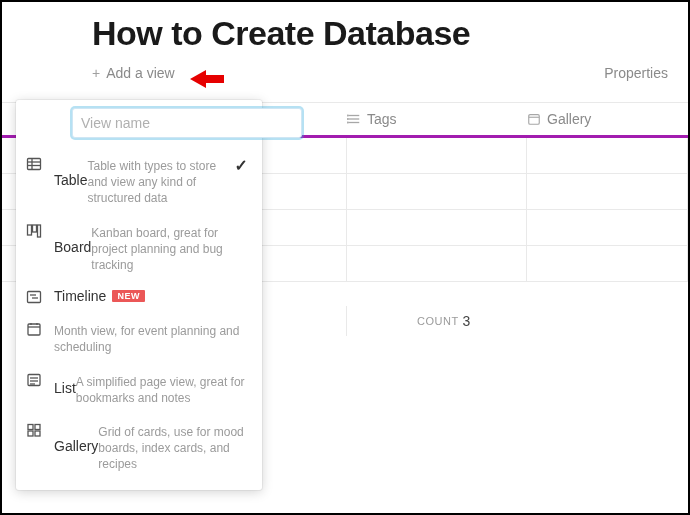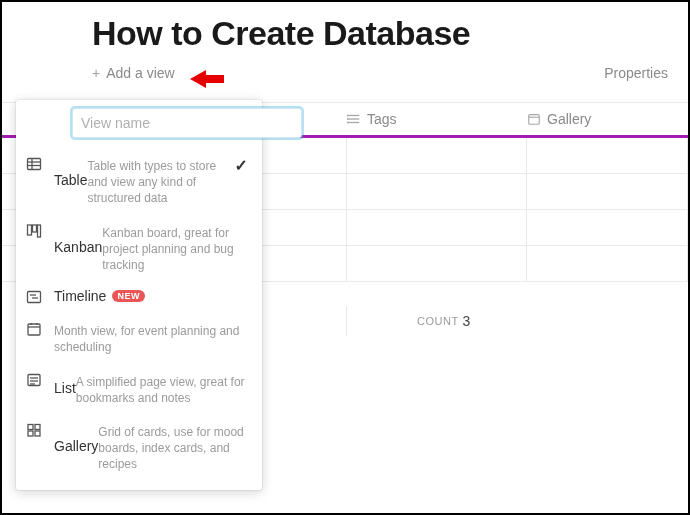--- a/index.html
+++ b/index.html
@@ -119,21 +119,21 @@
     .vbody { flex:1; display:flex; flex-direction:row; }
     .vtitle { font-size:14px; color:#333; display:flex; align-items:center; gap:6px;}
     .vdesc { font-size:12px; color:#9b9b9b; line-height:1.35; margin-top:4px;}
     .check { color:#333; margin-left:auto; padding-right:4px; padding-top:2px; font-weight:bold;}
     .new-badge {
       background:#eb5757;
       color:#fff;
       font-size:9px;
       font-weight:700;
       padding: 1px 5px;
-      border-radius:6px;
+      border-radius:1px;
       letter-spacing:0.5px;
     }
   </style>
 </head>
 <body>
 
 <h1 class="page-title">How to Create Database</h1>
 
 <div class="toolbar">
   <div class="add-view">
@@ -226,21 +226,21 @@
 
     <div class="vitem">
       <span class="vicon">
         <svg width="16" height="16" viewBox="0 0 16 16" fill="none" stroke="currentColor" stroke-width="1.3">
           <rect x="1.5" y="2" width="4" height="10"></rect>
             <rect x="6.5" y="2" width="4" height="7"></rect>
             <rect x="11.5" y="2" width="3" height="12"></rect>
         </svg>
       </span>
       <div class="vbody">
-        <div class="vtitle">Kanban</div>
+        <div class="vtitle">Board</div>
         <div class="vdesc">Kanban board, great for project planning and bug tracking</div>
       </div>
     </div>
 
     <div class="vitem">
       <span class="vicon">
         <svg width="16" height="16" viewBox="0 0 16 16" fill="none" stroke="currentColor" stroke-width="1.3">
           <rect x="1.5" y="2.5" width="13" height="11" rx="1"></rect>
             <line x1="4" y1="6" x2="10" y2="6"></line>
             <line x1="6" y1="9" x2="12" y2="9"></line>

